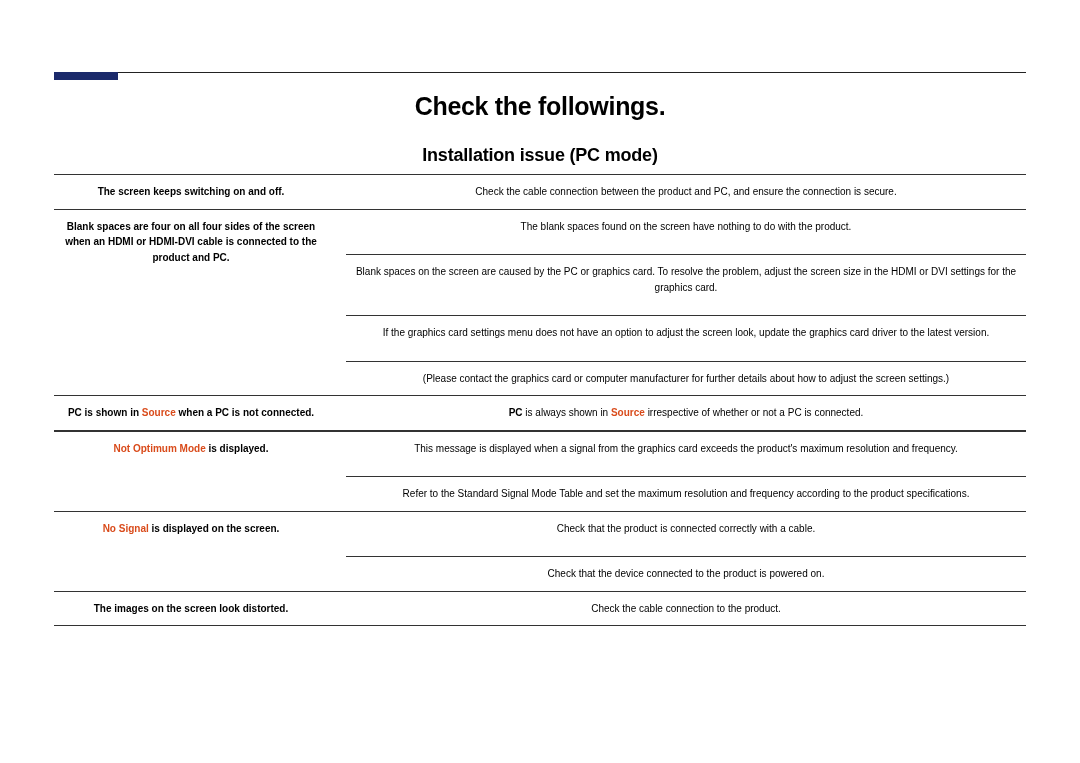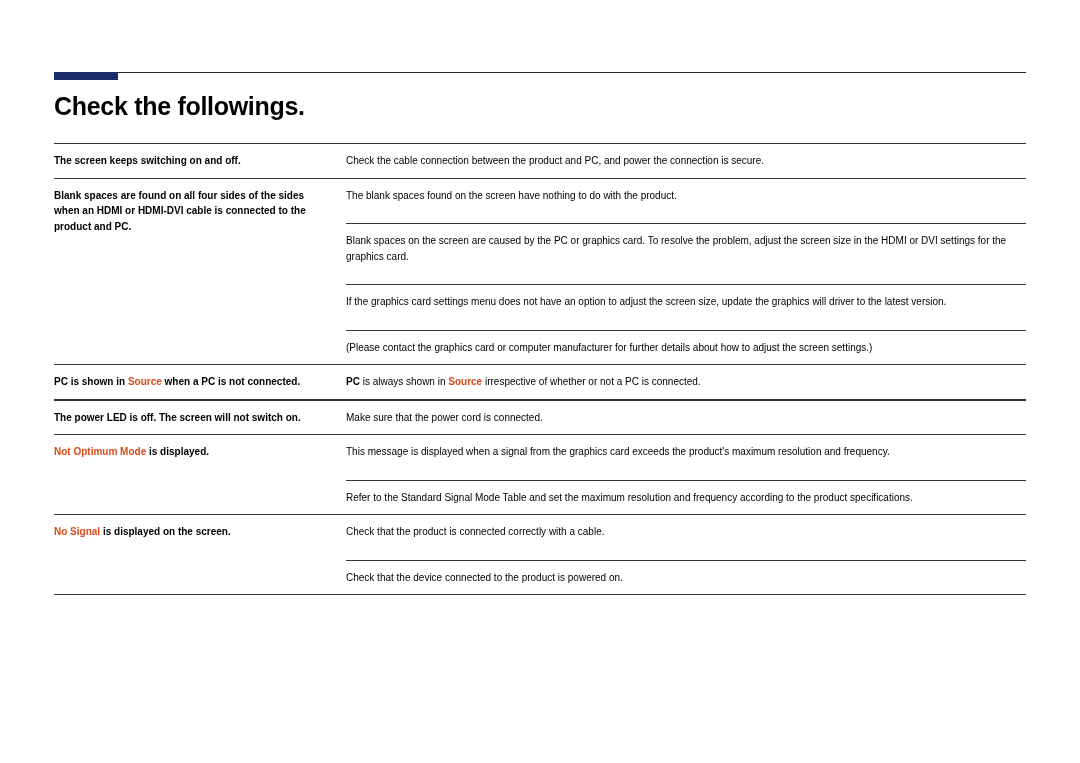--- a/index.html
+++ b/index.html
@@ -22,20 +22,21 @@
   .tab-mark {
     position: absolute;
     top: 72px;
     left: 54px;
     width: 64px;
     height: 8px;
     background: #1b2a6b;
   }
   .content {
     margin-top: 28px;
+    text-align: center;
   }
   h1 {
     font-size: 25px;
     font-weight: 700;
     margin: 14px 0 22px 0;
     color: #000;
     letter-spacing: -0.3px;
   }
   h2 {
     font-size: 18px;
@@ -61,57 +62,58 @@
 </style>
 </head>
 <body>
 
 <div class="top-rule"></div>
 <div class="tab-mark"></div>
 
 <div class="content">
   <h1>Check the followings.</h1>
 
+  <h2>Installation issue (PC mode)</h2>
   <table>
     <tbody>
         <tr>
       <td class="left">The screen keeps switching on and off.</td>
-      <td class="right">Check the cable connection between the product and PC, and power the connection is secure.</td>
+      <td class="right">Check the cable connection between the product and PC, and ensure the connection is secure.</td>
     </tr>
     <tr>
-      <td class="left">Blank spaces are found on all four sides of the sides when an HDMI or HDMI-DVI cable is connected to the product and PC.</td>
+      <td class="left">Blank spaces are four on all four sides of the screen when an HDMI or HDMI-DVI cable is connected to the product and PC.</td>
       <td class="right">
         <div class="inner-block">The blank spaces found on the screen have nothing to do with the product.</div>
         <div class="inner-block">Blank spaces on the screen are caused by the PC or graphics card. To resolve the problem, adjust the screen size in the HDMI or DVI settings for the graphics card.</div>
-        <div class="inner-block">If the graphics card settings menu does not have an option to adjust the screen size, update the graphics will driver to the latest version.</div>
+        <div class="inner-block">If the graphics card settings menu does not have an option to adjust the screen look, update the graphics card driver to the latest version.</div>
         <div class="inner-block">(Please contact the graphics card or computer manufacturer for further details about how to adjust the screen settings.)</div>
       </td>
     </tr>
     <tr>
       <td class="left"><span class="b">PC is shown in </span><span class="hl">Source</span><span class="b"> when a PC is not connected.</span></td>
       <td class="right"><span class="b">PC</span> is always shown in <span class="hl">Source</span> irrespective of whether or not a PC is connected.</td>
     </tr>
   </tbody>
     </table>
 
   <table>
     <tbody>
-        <tr>
-      <td class="left">The power LED is off. The screen will not switch on.</td>
-      <td class="right">Make sure that the power cord is connected.</td>
-    </tr>
     <tr>
       <td class="left"><span class="hl">Not Optimum Mode</span><span class="b"> is displayed.</span></td>
       <td class="right">
         <div class="inner-block">This message is displayed when a signal from the graphics card exceeds the product's maximum resolution and frequency.</div>
         <div class="inner-block">Refer to the Standard Signal Mode Table and set the maximum resolution and frequency according to the product specifications.</div>
       </td>
     </tr>
     <tr>
       <td class="left"><span class="hl">No Signal</span><span class="b"> is displayed on the screen.</span></td>
       <td class="right">
         <div class="inner-block">Check that the product is connected correctly with a cable.</div>
         <div class="inner-block">Check that the device connected to the product is powered on.</div>
       </td>
     </tr>
+    <tr>
+      <td class="left">The images on the screen look distorted.</td>
+      <td class="right">Check the cable connection to the product.</td>
+    </tr>
   </tbody>
     </table>
 </div>
 
 </body></html>

